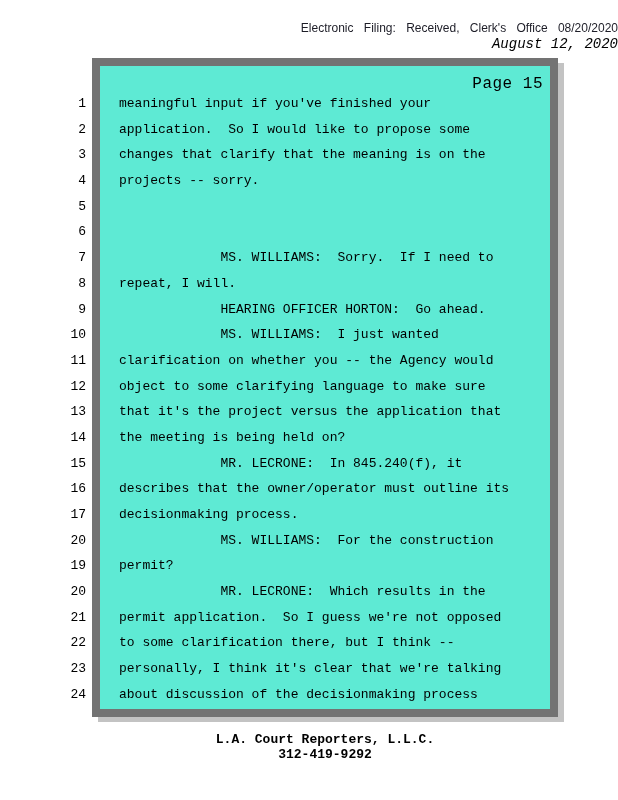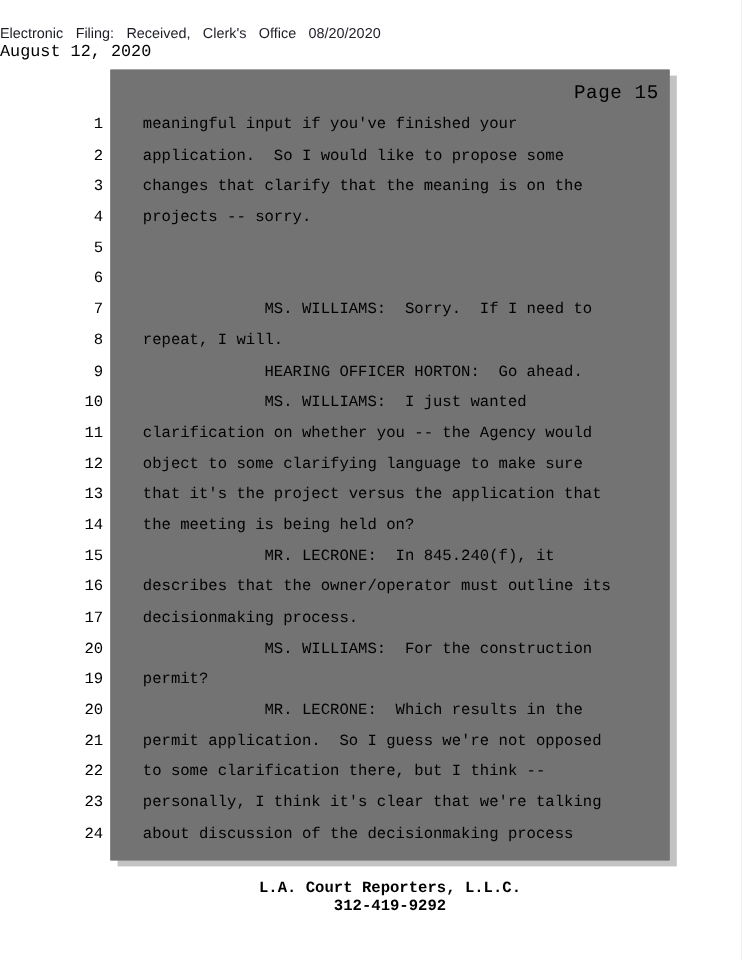--- a/index.html
+++ b/index.html
@@ -14,43 +14,44 @@
     background: #ffffff;
     overflow: hidden;
     font-family: "Liberation Mono", monospace;
     color: #000000;
   }
   .efiling-header {
     position: absolute;
     top: 21px;
     left: 0;
     width: 618px;
-    text-align: left;
+    text-align: right;
   }
   .stamp {
     font-family: "Liberation Sans", sans-serif;
     font-size: 12px;
     word-spacing: 7px;
     color: #1d1d27;
   }
   .hearing-date {
     font-family: "Liberation Mono", monospace;
     font-size: 14px;
     margin-top: 1px;
     color: #000000;
+    font-style: italic;
   }
   .transcript-box {
     position: absolute;
     left: 92px;
     top: 58px;
     width: 466px;
     height: 659px;
     box-sizing: border-box;
-    border: 2px solid #737373;
-    background: #737373;
+    border: 8px solid #737373;
+    background: #5eead4;
     box-shadow: 6px 5px 0 #c3c3c3;
   }
   .page-label {
     position: absolute;
     top: 9px;
     right: 7px;
     font-size: 16px;
     letter-spacing: 0.5px;
     white-space: pre;
   }

